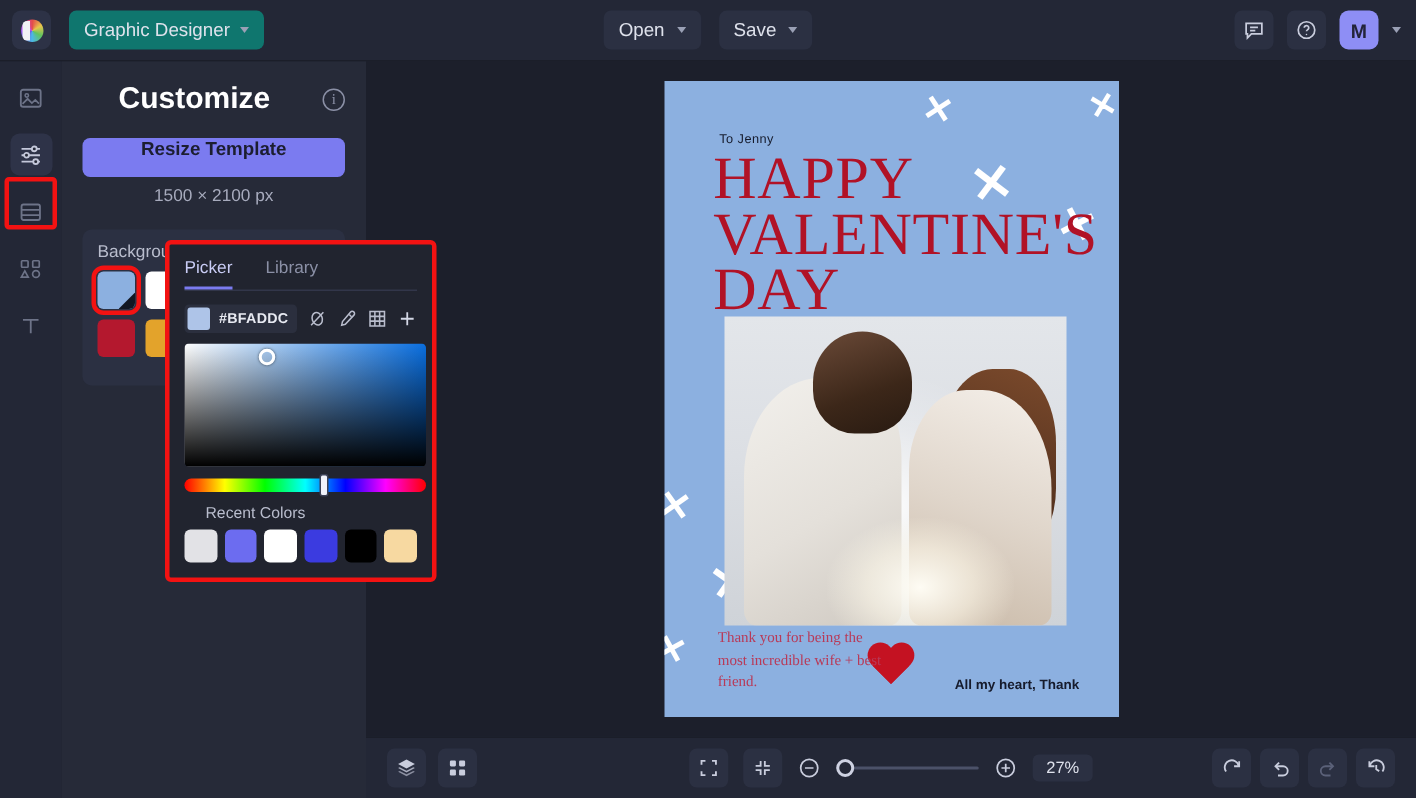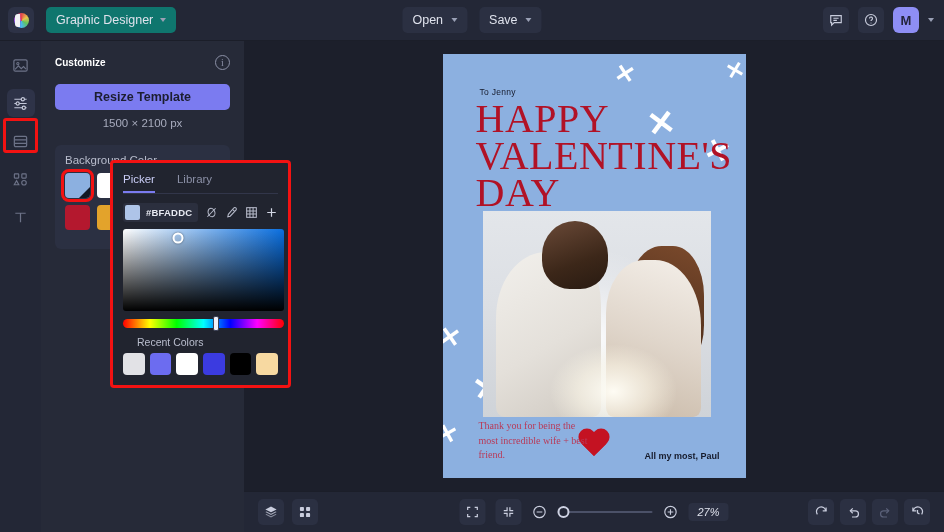--- a/index.html
+++ b/index.html
@@ -78,30 +78,30 @@
     position: absolute; left: 3px; top: 77px; width: 35px; height: 35px;
     border: 3px solid #f31212; border-radius: 3px; pointer-events: none; z-index: 30;
   }
 
   
   .panel {
     position: absolute; top: 41px; left: 41px; width: 203px; height: 491px;
     background: #262a38; padding: 14px 14px 0 14px;
   }
   .panel-head { display: flex; align-items: center; justify-content: space-between; }
-  .panel-title { color: #fff; font-size: 10px; font-weight: bold; }
+  .panel-title { color: #fff; font-size: 20px; font-weight: bold; margin-left: 24px; }
   .info-ico {
     width: 15px; height: 15px; border-radius: 50%; border: 1.3px solid #8b90a6;
     color: #8b90a6; font-size: 10px; display: flex; align-items: center; justify-content: center;
     font-family: "Liberation Serif", serif; cursor: pointer;
   }
   .resize-btn {
     margin-top: 14px; width: 100%; height: 26px; border-radius: 5px;
     background: #7b7bf0; color: #1c1e30; font-size: 12.5px; font-weight: bold;
-    display: flex; align-items: center; justify-content: center; cursor: pointer;
+    display: flex; align-items: flex-start; justify-content: center; cursor: pointer;
   }
   .dims { margin-top: 7px; text-align: center; color: #a7abbd; font-size: 11.5px; }
 
   .bg-card {
     margin-top: 16px; background: #2b3042; border-radius: 6px; padding: 9px 10px 12px 10px;
   }
   .bg-label { color: #b9bdcd; font-size: 11.5px; margin-bottom: 7px; }
   .sw-row { display: flex; gap: 7px; margin-bottom: 7px; }
   .sw { width: 25px; height: 25px; border-radius: 4px; cursor: pointer; position: relative; }
   .sw-sel { outline: 3px solid #f31212; outline-offset: 1px; z-index: 25; }
@@ -213,21 +213,21 @@
   .sign {
     position: absolute; right: 26px; top: 397px;
     color: #161b2c; font-size: 9px; font-weight: bold;
   }
   .xmark { position: absolute; color: #fff; font-weight: bold; line-height: 1; }
 
   
   .bottombar {
     position: absolute; bottom: 0; left: 244px; width: 700px; height: 41px;
     background: #232736; border-top: 1px solid #1b1e29;
-    display: flex; align-items: center; padding: 0 14px; font-style: italic;
+    display: flex; align-items: center; padding: 0 14px;
   }
   .bb-left { display: flex; gap: 8px; }
   .bb-center {
     position: absolute; left: 50%; transform: translateX(-50%);
     display: flex; align-items: center; gap: 10px;
   }
   .bb-right { position: absolute; right: 14px; display: flex; gap: 6px; }
   .zoom-track { width: 95px; height: 2px; background: #4b5168; border-radius: 2px; position: relative; }
   .zoom-knob {
     position: absolute; left: 0; top: -5px; width: 12px; height: 12px;
@@ -433,21 +433,21 @@
         <div class="ph-man"></div>
         <div class="ph-mhead"></div>
         <div class="ph-whair"></div>
         <div class="ph-woman"></div>
         <div class="ph-glow"></div>
       </div>
 
       <div class="heart"></div>
 
       <div class="msg">Thank you for being the most incredible wife + best friend.</div>
-      <div class="sign">All my most, Paul</div>
+      <div class="sign">All my heart, Thank</div>
     </div>
   </div>
 
   <div class="bottombar">
     <div class="bb-left">
       <div class="icon-sq">
         <svg width="14" height="14" viewBox="0 0 16 16" fill="#c9cddd">
           <path d="M8 1.6L14.4 5 8 8.4 1.6 5z"></path>
           <path d="M2.8 7.4L1.6 8 8 11.4 14.4 8l-1.2-.6L8 10z" opacity=".8"></path>
           <path d="M2.8 10.2L1.6 10.8 8 14.2l6.4-3.4-1.2-.6L8 12.8z" opacity=".6"></path>

